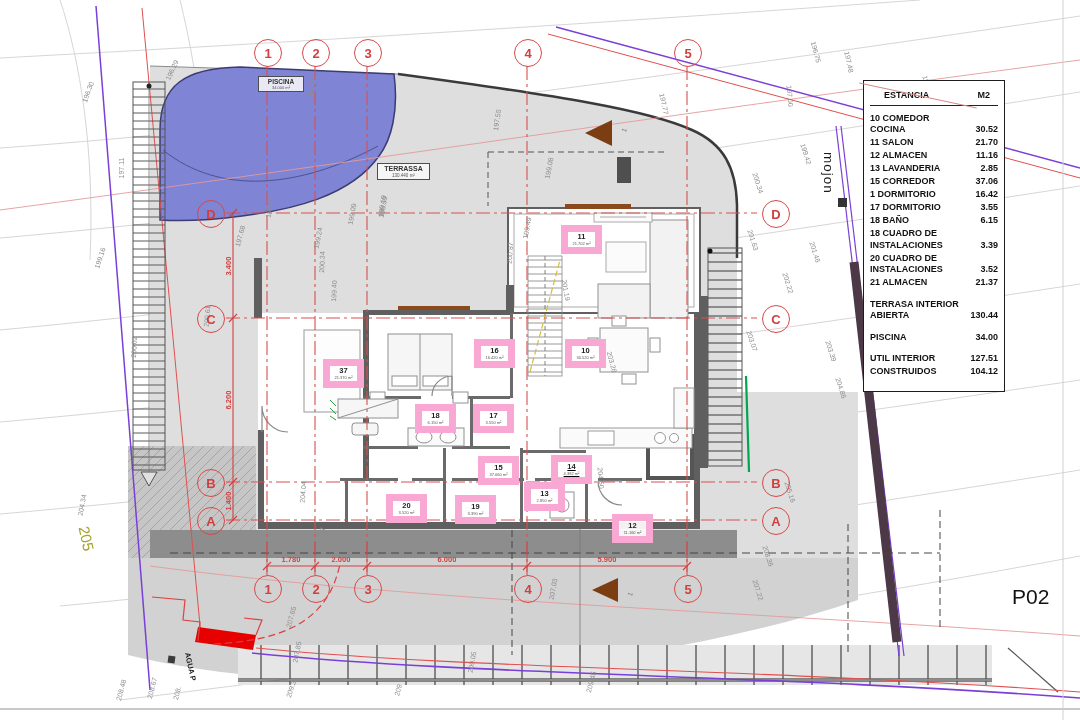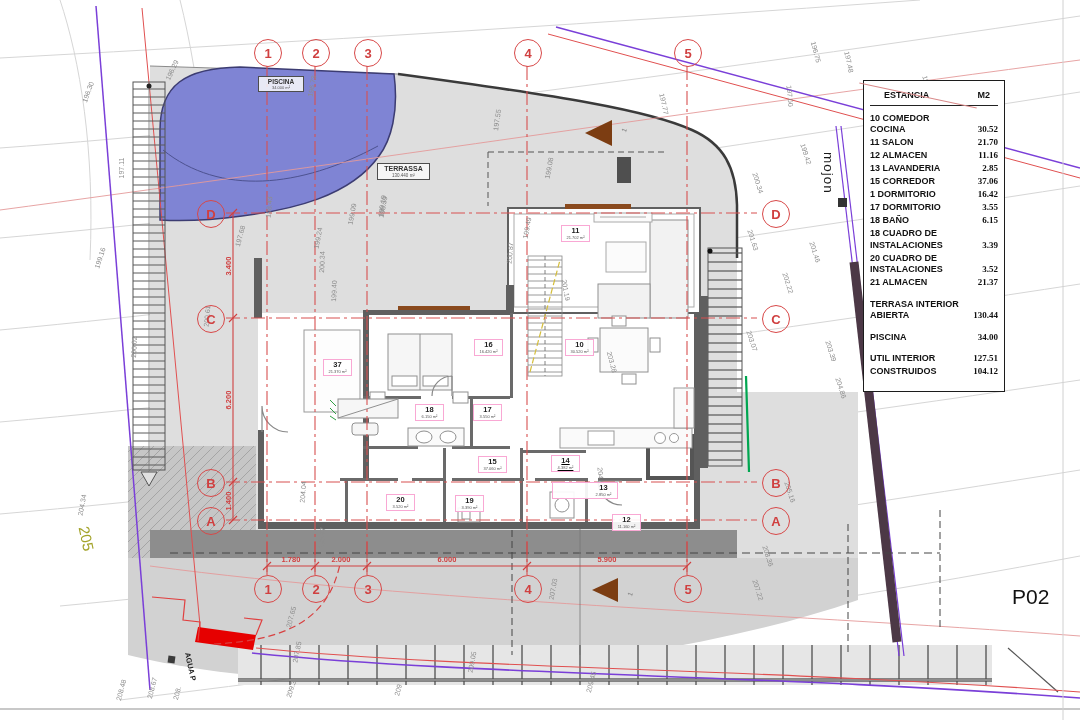--- a/index.html
+++ b/index.html
@@ -11,39 +11,39 @@
   .legend{position:absolute;left:863px;top:80px;width:142px;height:312px;background:#fff;
           border:1.3px solid #1c1c1c;z-index:6;padding:7px 6px 0 6px;box-sizing:border-box;
           font-size:9px;font-weight:700;color:#111;line-height:11.5px;}
   .legend .slash{position:absolute;left:-6px;top:14px;width:120px;height:1px;background:#d98a8a;
           transform:rotate(12deg);}
   .legend-header{display:flex;justify-content:space-between;padding:2px 8px 3px 14px;
           border-bottom:1px solid #222;margin-bottom:7px;}
   .lrow{display:flex;justify-content:space-between;align-items:flex-end;margin-bottom:1.5px;}
   .lrow.gap{margin-top:10px;}
   .lrow .ll{max-width:97px;}
-  .lrow .lv{text-align:right;font-family:Liberation Serif, serif;}
+  .lrow .lv{text-align:right;}
 
   
   .gcirc{position:absolute;width:26px;height:26px;border:1.4px solid #d84848;border-radius:50%;
          color:#d04040;font-size:13px;font-weight:700;display:flex;align-items:center;
          justify-content:center;z-index:5;background:transparent;}
 
   
   .dimh{position:absolute;transform:translate(-50%,-50%);color:#d04040;font-size:7.5px;
         font-weight:700;z-index:5;white-space:nowrap;}
   .dimv{position:absolute;transform:translate(-50%,-50%) rotate(-90deg);color:#d04040;
         font-size:7.5px;font-weight:700;z-index:5;white-space:nowrap;}
 
   
   .clabel{position:absolute;color:#8d8d8d;font-size:7px;z-index:4;white-space:nowrap;
           transform-origin:center;}
 
   
-  .roombox{position:absolute;width:27px;background:rgba(255,255,255,.92);border:1px solid #f9a8d4;
+  .roombox{position:absolute;width:27px;background:rgba(255,255,255,.92);border:7px solid #f9a8d4;
            z-index:5;text-align:center;padding:1px 0 1px 0;}
   .roombox .rn{font-size:7.5px;font-weight:700;color:#222;line-height:8px;}
   .roombox .ra{font-size:4px;color:#555;line-height:5px;}
 
   .areabox{position:absolute;background:rgba(250,250,250,.85);border:1px solid #4d4d4d;z-index:5;
            text-align:center;padding:1px 2px;}
   .areabox .at{font-weight:700;color:#333;}
   .areabox .aa{color:#555;}
   .piscina-box .at{font-size:6.5px;line-height:7px;}
   .piscina-box .aa{font-size:4px;line-height:5px;}
@@ -427,21 +427,21 @@
         <div class="ra">30.520 m²</div>
       </div>
       <div class="roombox" style="left: 478px; top: 456px;">
         <div class="rn">15</div>
         <div class="ra">37.060 m²</div>
       </div>
       <div class="roombox" style="left: 551px; top: 455px; text-decoration: underline;">
         <div class="rn">14</div>
         <div class="ra">4.382 m²</div>
       </div>
-      <div class="roombox" style="left: 552px; top: 482px; padding-left: 37px;">
+      <div class="roombox" style="left: 524px; top: 482px;">
         <div class="rn">13</div>
         <div class="ra">2.850 m²</div>
       </div>
       <div class="roombox" style="left: 386px; top: 494px;">
         <div class="rn">20</div>
         <div class="ra">3.520 m²</div>
       </div>
       <div class="roombox" style="left: 455px; top: 495px;">
         <div class="rn">19</div>
         <div class="ra">3.390 m²</div>

